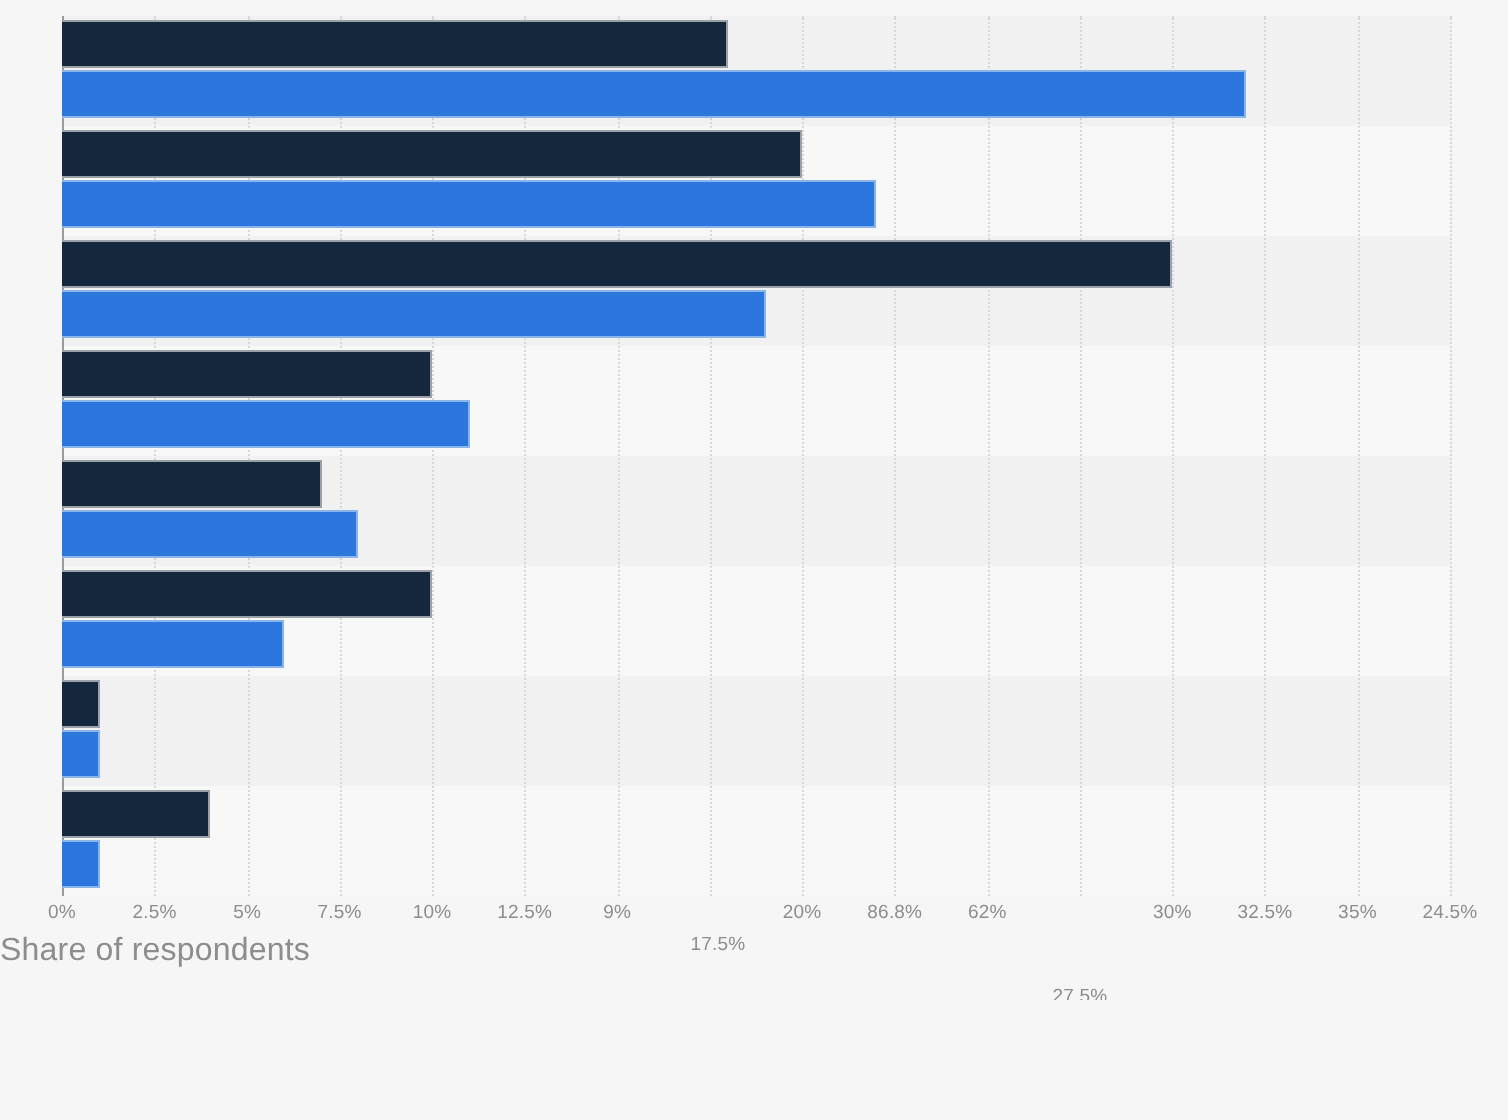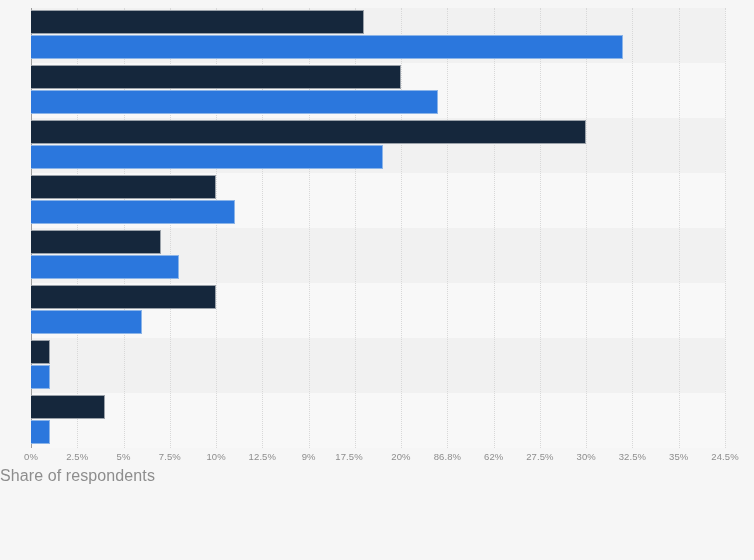--- a/index.html
+++ b/index.html
@@ -162,25 +162,25 @@
   </div>
 
   <div id="x-axis">
       <div class="tick-label" style="left: 31px;">0%</div>
       <div class="tick-label" style="left: 77.2667px;">2.5%</div>
       <div class="tick-label" style="left: 123.533px;">5%</div>
       <div class="tick-label" style="left: 169.8px;">7.5%</div>
       <div class="tick-label" style="left: 216.067px;">10%</div>
       <div class="tick-label" style="left: 262.333px;">12.5%</div>
       <div class="tick-label" style="left: 308.6px;">9%</div>
-      <div class="tick-label" style="left: 349px;">17.5%</div>
+      <div class="tick-label" style="left: 359px; margin-top: 16px;">17.5%</div>
       <div class="tick-label" style="left: 401px;">20%</div>
       <div class="tick-label" style="left: 447.4px;">86.8%</div>
       <div class="tick-label" style="left: 493.667px;">62%</div>
-      <div class="tick-label" style="left: 539.933px;">27.5%</div>
+      <div class="tick-label" style="left: 539.933px; margin-top: 42px;">27.5%</div>
       <div class="tick-label" style="left: 586.2px;">30%</div>
       <div class="tick-label" style="left: 632.467px;">32.5%</div>
       <div class="tick-label" style="left: 678.733px;">35%</div>
       <div class="tick-label" style="left: 725px;">24.5%</div>
     </div>
 
   <div id="axis-title">Share of respondents</div>
 
   <div id="footer-strip"></div>
 

